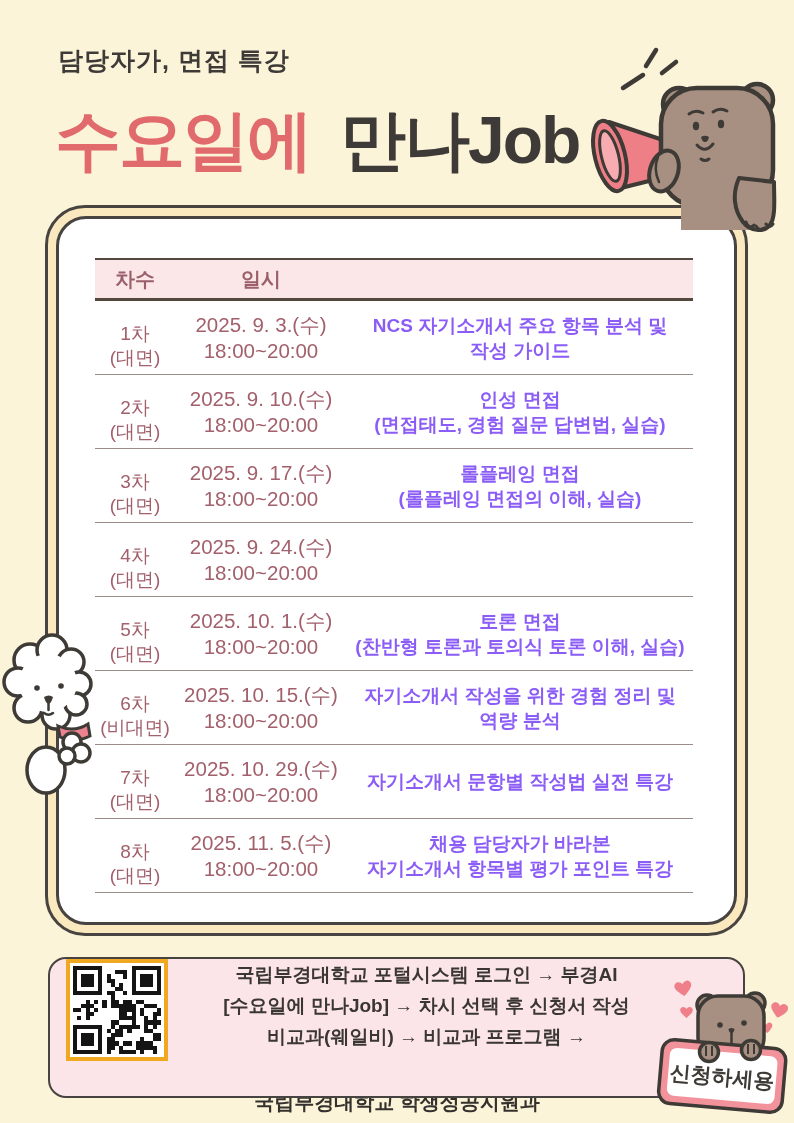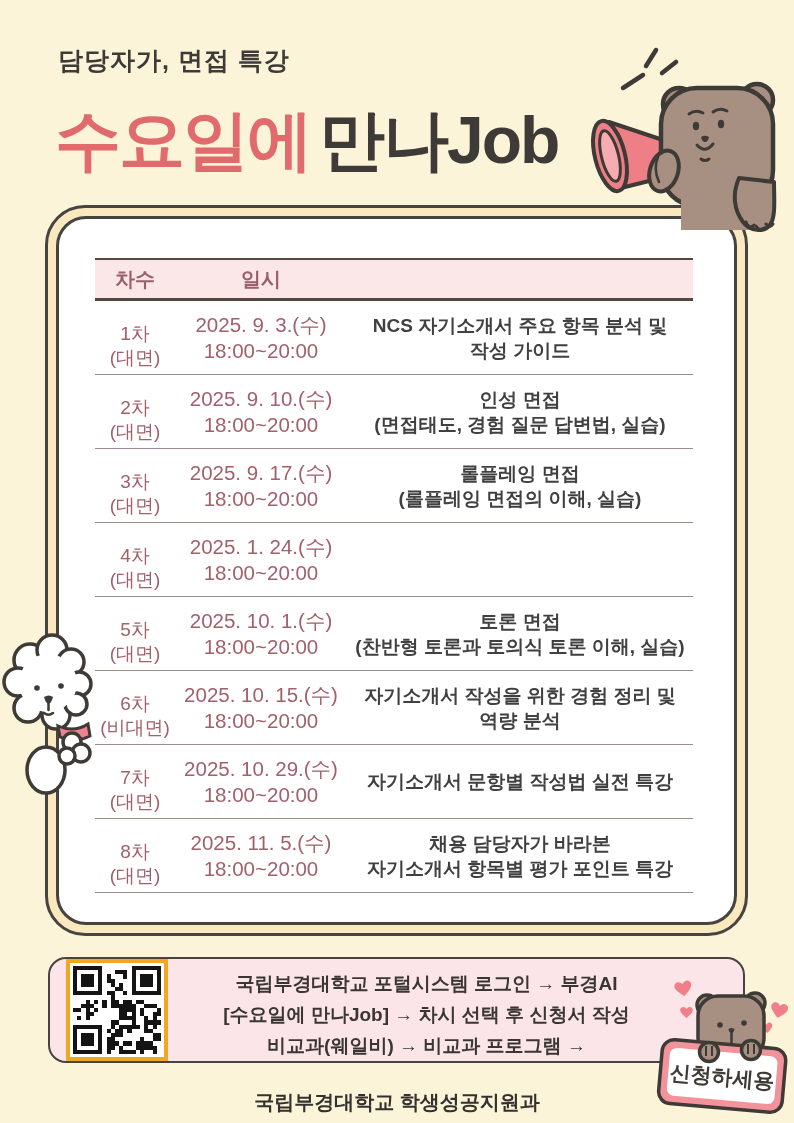--- a/index.html
+++ b/index.html
@@ -10,21 +10,21 @@
   }
   
   .eyebrow{
     position:absolute;left:58px;top:44px;
     font-size:25px;font-weight:700;color:#3E3A37;letter-spacing:1px;
   }
   .title{
     position:absolute;left:55px;top:96px;white-space:nowrap;
     font-size:66px;font-weight:800;letter-spacing:-2px;
   }
-  .title .accent{color:#E16B6C;margin-right:8px;}
+  .title .accent{color:#E16B6C;margin-right:29px;}
   .title .rest{color:#3E3A37;}
 
   
   .card{
     position:absolute;left:45px;top:205px;width:703px;height:731px;
     box-sizing:border-box;border:3px solid #474340;border-radius:40px;
     background:#FAE9BF;padding:8px;z-index:1;
   }
   .card-inner{
     width:100%;height:100%;box-sizing:border-box;background:#ffffff;
@@ -38,30 +38,30 @@
     border-top:2px solid #55483F;border-bottom:3px solid #55483F;
   }
   .thead div{text-align:center;font-size:20px;font-weight:700;color:#9A5F6B;}
   .trow{
     display:grid;grid-template-columns:80px 172px 1fr;height:73px;
     align-items:center;border-bottom:1.6px solid #9D8D87;
   }
   .c-sess{text-align:center;font-size:19px;color:#A2606B;line-height:24px;margin-top:16px;}
   .c-date{text-align:center;font-size:20.5px;color:#A2606B;line-height:26px;}
   .c-topic{
-    text-align:center;font-size:19px;font-weight:700;color:#404040;
+    text-align:center;font-size:19px;font-weight:700;color:#8b5cf6;
     line-height:25px;white-space:pre-line;
   }
 
   
   .apply-box{
-    position:absolute;left:48px;top:957px;width:697px;height:106px;
+    position:absolute;left:48px;top:957px;width:697px;height:141px;
     box-sizing:border-box;background:#FBE5E8;
     border:2.5px solid #474340;border-radius:18px;
-    display:flex;align-items:flex-end;z-index:1;
+    display:flex;align-items:flex-start;z-index:1;
   }
   .qr-frame{
     margin-left:16px;background:#ffffff;border:4px solid #EFA81F;
     padding:3px;width:88px;height:88px;flex:0 0 auto;
   }
   .qr-frame svg{display:block;width:88px;height:88px;}
   .apply-text{
     flex:1;text-align:center;font-size:19px;font-weight:600;color:#3A3633;
     line-height:31px;padding-right:58px;
   }
@@ -132,21 +132,21 @@
             <div class="c-topic">롤플레잉 면접
 (롤플레잉 면접의 이해, 실습)</div>
           </div>
 
           <div class="trow">
             <div class="c-sess">
               <div>4차</div>
               <div>(대면)</div>
             </div>
             <div class="c-date">
-              <div>2025. 1. 24.(수)</div>
+              <div>2025. 9. 24.(수)</div>
               <div>18:00~20:00</div>
             </div>
           </div>
 
           <div class="trow">
             <div class="c-sess">
               <div>5차</div>
               <div>(대면)</div>
             </div>
             <div class="c-date">

